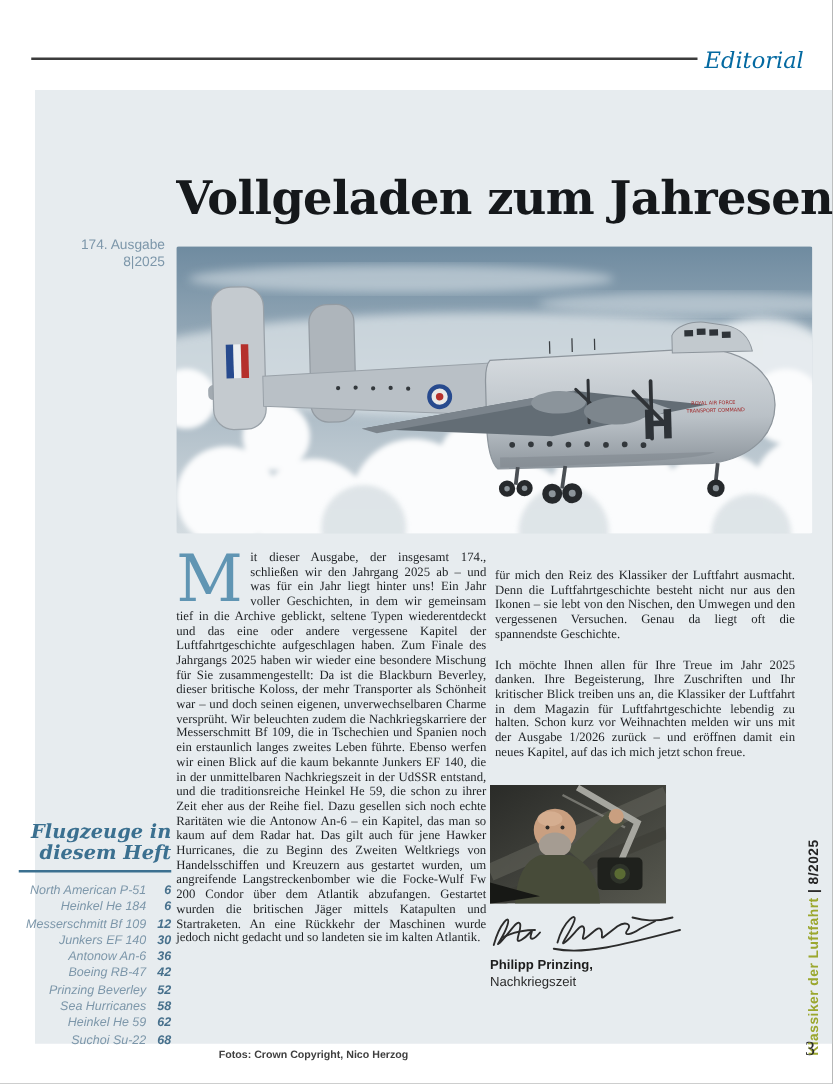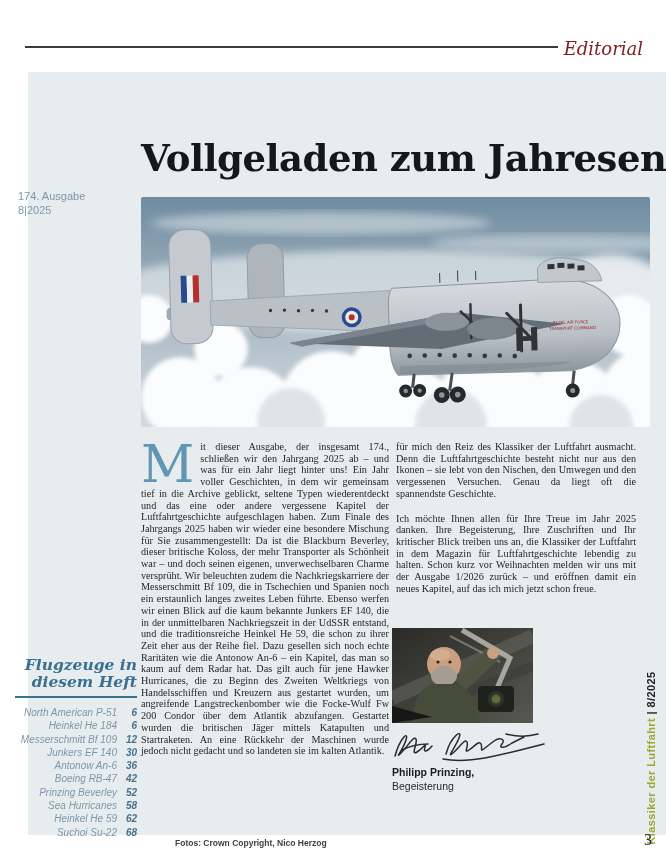--- a/index.html
+++ b/index.html
@@ -6,40 +6,40 @@
   html,body { background:#888; }
   .page {
     position:relative; width:666px; height:867px; background:#ffffff;
     margin:0 auto; overflow:hidden;
     font-family:"Liberation Serif", serif; color:#1e2124;
   }
   
   .header-rule { position:absolute; left:25px; top:46px; width:533px; height:2px; background:#3c3c3c; }
   .editorial-label {
     position:absolute; left:520px; top:38px; width:123px; text-align:right;
-    font-family:"DejaVu Serif", serif; font-style:italic; font-size:18px; color:#7f1d1d;
+    font-family:"DejaVu Serif", serif; font-style:italic; font-size:18px; color:#0369a1;
   }
   
   .panel { position:absolute; left:28px; top:72px; width:638px; height:763px; background:#e7ecef; }
   .page-title {
     position:absolute; left:141px; top:136px; width:463px; text-align:center;
     font-family:"DejaVu Serif", serif; font-weight:700; font-size:37px;
     letter-spacing:-0.5px; color:#15181b; white-space:nowrap;
   }
   .issue-label {
-    position:absolute; left:18px; top:189px; width:114px; 
+    position:absolute; left:18px; top:189px; width:114px; text-align:right;
     font-family:"Liberation Sans", sans-serif; font-size:11px; line-height:14px; color:#7d97aa;
   }
   
   .hero { position:absolute; left:141px; top:197px; width:509px; height:230px; border-radius:2px; overflow:hidden; }
   
   .col { position:absolute; font-size:10.2px; line-height:11.7px; text-align:justify; color:#1e2124; }
   .col p + p { margin-top:13px; }
   .col1 { left:141px; top:441px; width:248px; }
-  .col2 { left:396px; top:441px; width:240px; }
+  .col2 { left:396px; top:455px; width:240px; }
   .dropcap {
     float:left; font-family:"DejaVu Serif", serif; font-size:52px; line-height:42px;
     color:#6095b3; margin:2px 6px 0 0; font-weight:400;
   }
   
   .toc { position:absolute; left:15px; top:656px; width:122px; }
   .toc-heading {
     font-family:"DejaVu Serif", serif; font-style:italic; font-weight:600;
     font-size:15.5px; line-height:17px; color:#3b7090; text-align:right;
   }
@@ -324,21 +324,21 @@
     <g stroke="#2b2b2b" stroke-width="1.5" fill="none" stroke-linecap="round" stroke-linejoin="round">
       <path d="M7 30 C12 12 21 4 18 14 C15 24 6 34 13 27 C20 20 26 9 28 13 C30 17 22 30 29 26 C36 22 39 15 37 21 C35 27 39 26 44 20"></path>
       <path d="M14 24 C22 20 32 18 40 18"></path>
       <path d="M58 28 C63 10 75 2 71 12 C67 22 58 33 65 27 C72 21 77 12 79 16 C81 20 75 28 81 24 C87 20 91 14 93 18 C95 22 91 27 97 22 L106 15 C112 11 118 13 114 18 C110 23 117 22 124 17 L136 11"></path>
       <path d="M118 8 C126 10 136 12 150 8"></path>
       <path d="M55 33 C80 38 110 30 156 18"></path>
     </g>
   </svg>
 
   <div class="editor-name">Philipp Prinzing,</div>
-  <div class="editor-role">Begeisterung</div>
+  <div class="editor-role">Nachkriegszeit</div>
 
   <div class="spine">
     <span class="mag">Klassiker der Luftfahrt</span><span class="iss"> | 8/2025</span>
   </div>
   <div class="photo-credit">Fotos: Crown Copyright, Nico Herzog</div>
   <div class="page-number">3</div>
 
 </div>
 
 </body></html>

